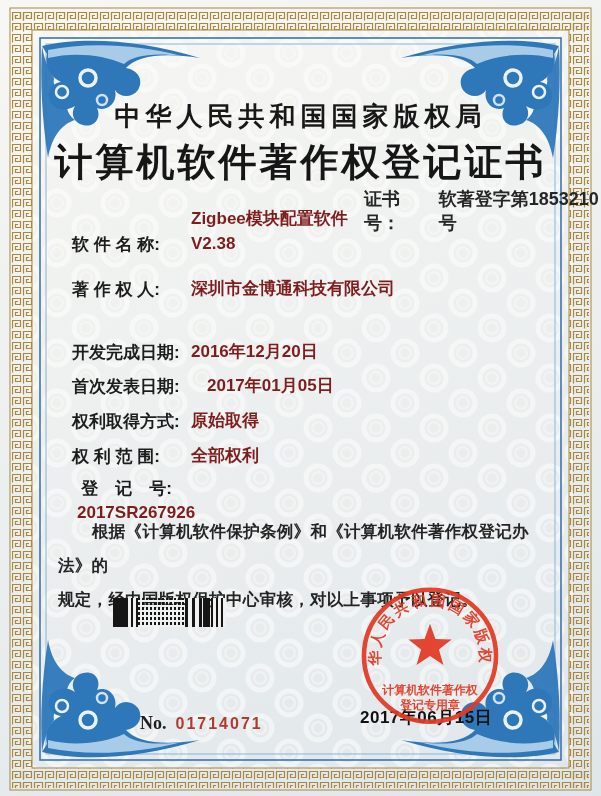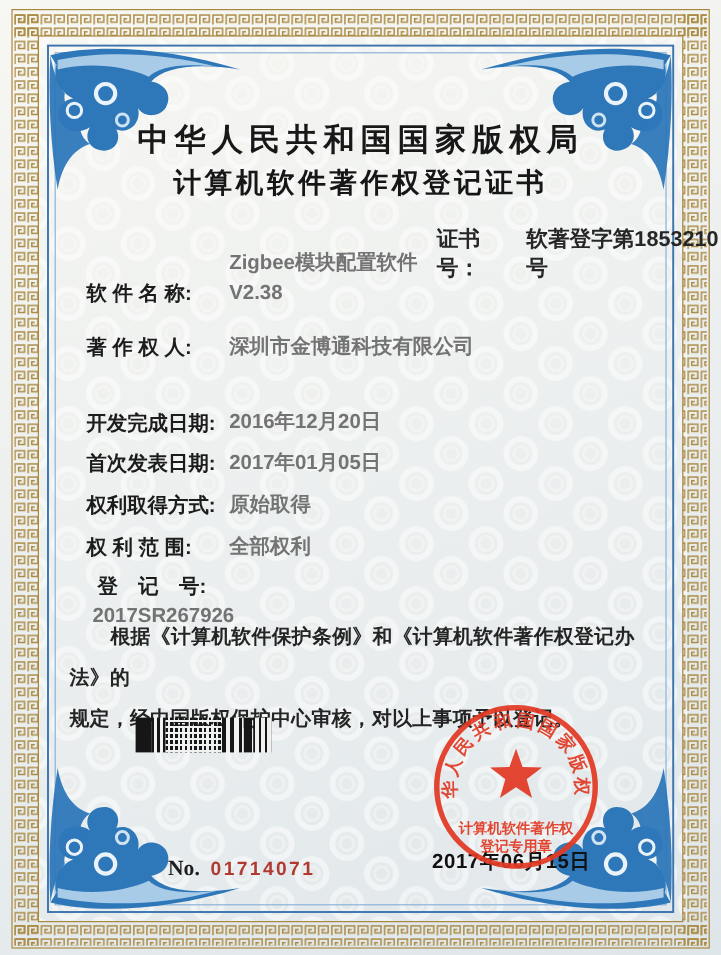--- a/index.html
+++ b/index.html
@@ -25,26 +25,26 @@
     background-size:58px 50px,58px 50px,58px 50px,58px 50px;
     background-position:0 0,0 0,29px 25px,29px 25px;
     opacity:.55;
   }
   svg.frame{position:absolute;inset:0;z-index:2;}
   
   .txt{position:absolute;color:#1d1d1d;z-index:3;}
   .title1{top:99px;left:0;width:601px;text-align:center;
     font-family:"Liberation Serif", serif;font-weight:bold;font-size:26px;letter-spacing:5px;color:#181818;}
   .title2{top:137px;left:0;width:601px;text-align:center;
-    font-family:"Liberation Serif", serif;font-weight:bold;font-size:23px;letter-spacing:3px;color:#161616;}
+    font-family:"Liberation Serif", serif;font-weight:bold;font-size:38px;letter-spacing:3px;color:#161616;}
   .certno{top:187px;left:364px;display:flex;gap:9px;font-size:18px;font-weight:bold;color:#262626;}
   .row{left:72px;display:flex;align-items:flex-end;}
   .row .label{width:114px;font-size:17px;font-weight:bold;color:#1c1c1c;flex:0 0 auto;}
-  .row .value{margin-left:5px;font-size:17px;font-weight:bold;color:#737373;line-height:25px;}
-  .r1{top:206px;} .r2{top:276px;} .r3{top:339px;} .r4{top:373px;}
+  .row .value{margin-left:5px;font-size:17px;font-weight:bold;color:#7f1d1d;line-height:25px;}
+  .r1{top:206px;} .r2{top:276px;} .r3{top:339px;} .r4{top:373px;gap:16px;}
   .r5{top:408px;} .r6{top:443px;} .r7{top:477px;flex-direction:column;}
   .statement{top:514px;left:58px;width:490px;font-size:16.5px;font-weight:bold;
     color:#242424;line-height:34px;letter-spacing:.3px;}
   .statement .ln1{text-indent:34px;}
   
   .barcode{
     position:absolute;left:113px;top:598px;width:113px;height:29px;z-index:3;
     background-image:
       repeating-linear-gradient(0deg,#f1f2ef 0 2px,transparent 2px 5px),
       repeating-linear-gradient(90deg,#161616 0 2px,transparent 2px 4px),

